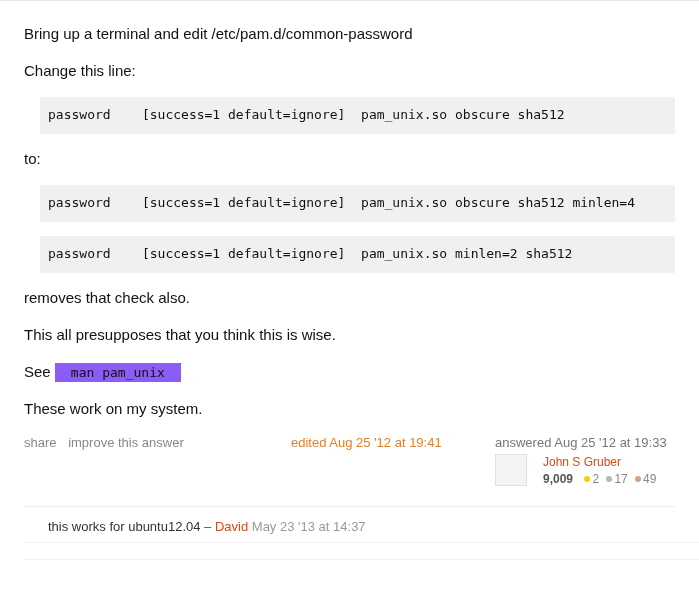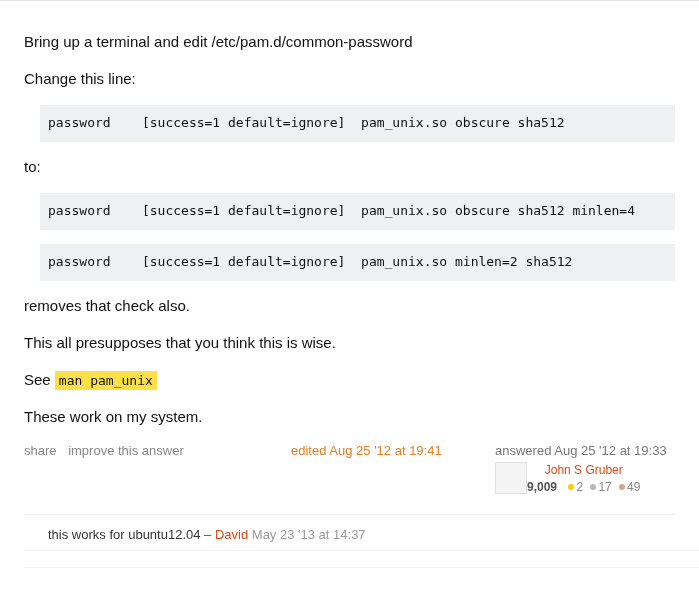--- a/index.html
+++ b/index.html
@@ -5,52 +5,52 @@
   * { box-sizing: border-box; margin: 0; padding: 0; }
   body {
     font-family: Arial, Helvetica, sans-serif;
     font-size: 15px;
     color: #111;
     background: #fff;
     width: 699px;
   }
   .top-border { border-top: 1px solid #e5e5e5; height: 1px; }
   .answer { padding: 18px 24px 0 24px; }
-  .post-text p { margin: 12px 0 16px 0; line-height: 1.4; }
+  .post-text p { margin: 4px 0 16px 0; line-height: 1.4; }
   pre {
     background: #eff0f1;
     font-family: Consolas, Menlo, Monaco, monospace;
     font-size: 13px;
     padding: 10px 8px;
     margin: 0 0 14px 16px;
     overflow-x: auto;
     line-height: 1.3;
   }
   code.inline {
-    background: #fde047;
+    background: #8b5cf6;
     font-family: Consolas, Menlo, Monaco, monospace;
     font-size: 13px;
-    padding: 2px 4px;
+    padding: 2px 16px;
   }
   .post-menu {
     display: flex;
     justify-content: space-between;
     align-items: flex-start;
     margin-top: 16px;
     font-size: 13px;
   }
   .menu-links { color: #888; }
   .menu-links span { margin-right: 8px; cursor: pointer; margin-top: 20px; }
   .sigs { display: flex; gap: 24px; }
   .sig { min-width: 180px; }
   .sig.owner { background: transparent; }
   .action-time { margin-bottom: 4px; }
   .edited { color: #e67e22; }
   .answered { color: #777; }
-  .user-row { display: flex; align-items: flex-start; gap: 0; text-align: center; }
+  .user-row { display: flex; align-items: flex-start; gap: 16px; }
   .avatar {
     width: 32px; height: 32px;
     background: #f4f4f4;
     border: 1px solid #e0e0e0;
   }
   .user-details { font-size: 12px; line-height: 1.4; }
   .username { color: #dd4814; }
   .rep { font-weight: bold; color: #555; margin-right: 4px; }
   .badge-dot { display: inline-block; width: 6px; height: 6px; border-radius: 50%; vertical-align: middle; margin: 0 2px 0 4px; }
   .gold { background: #ffcc01; }

